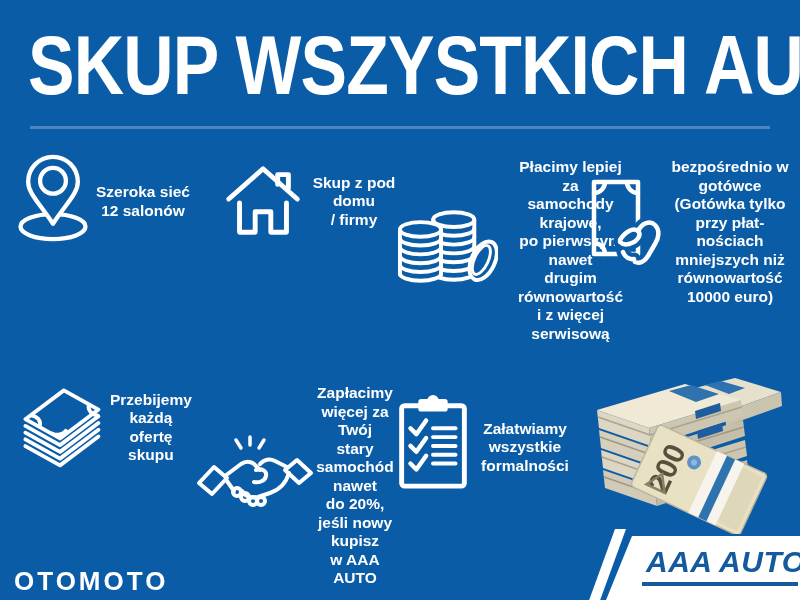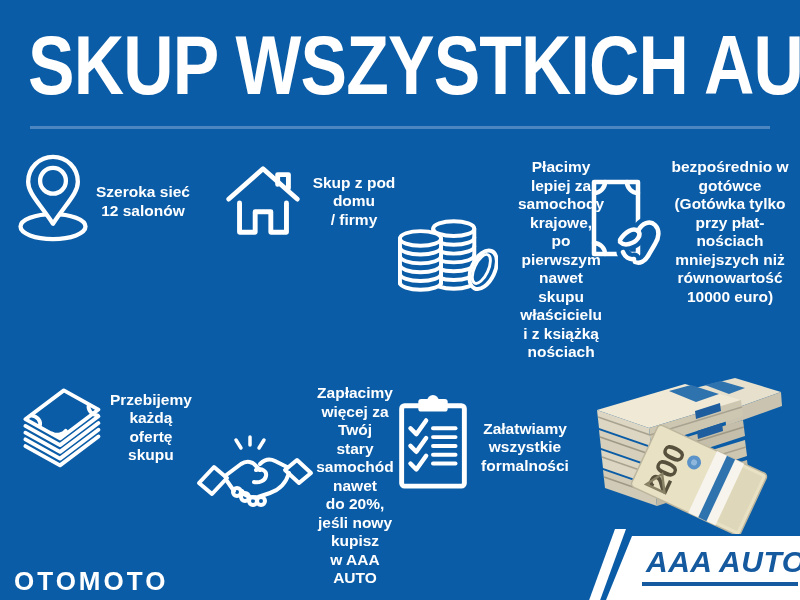--- a/index.html
+++ b/index.html
@@ -97,22 +97,22 @@
           <ellipse fill="#0B5CA6" cx="97" cy="58" rx="12" ry="21"></ellipse>
           <ellipse class="ic" style="stroke-width:4" cx="97" cy="58" rx="12" ry="21"></ellipse>
           <ellipse class="ic" style="stroke-width:3" cx="95" cy="58" rx="7" ry="16"></ellipse>
         </g>
       </svg>
     </div>
     <p>
       <span>Płacimy lepiej za</span>
       <span>samochody krajowe,</span>
       <span>po pierwszym nawet</span>
-      <span>skupu właścicielu</span>
-      <span>i z książką nościach</span>
+      <span>drugim równowartość</span>
+      <span>i z więcej serwisową</span>
     </p>
   </div>
 
   <div class="cell" style="left:578px;top:148px;width:214px;">
     <div class="iconbox">
       <svg width="90" height="100" viewBox="0 0 90 100">
         <rect class="ic" x="16" y="6" width="44" height="72"></rect>
         <path class="ic" d="M16 17 A11 11 0 0 0 27 6 M49 6 A11 11 0 0 0 60 17 M16 67 A11 11 0 0 1 27 78 M49 78 A11 11 0 0 1 60 67"></path>
         <g>
           <path class="halo" d="M42 64 C47 56 55 51 60 55 C64 59 59 66 51 68 C47 69 44 68 42 66"></path>

